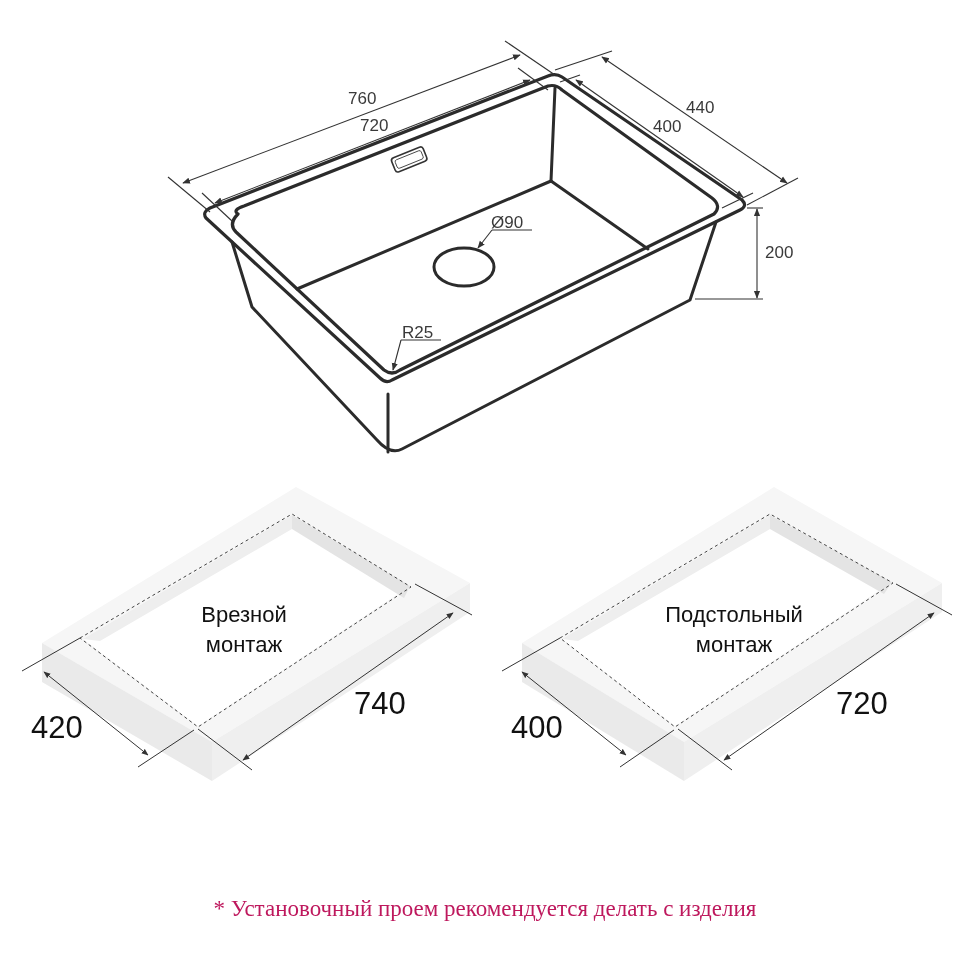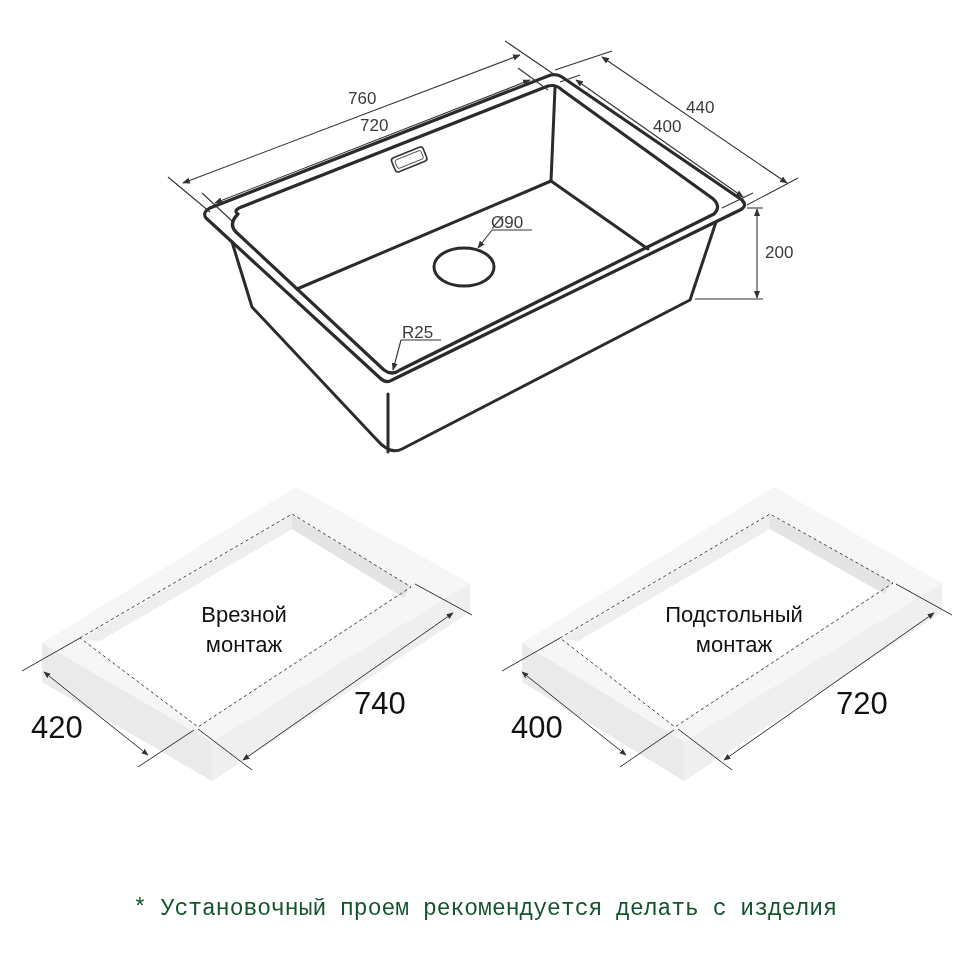--- a/index.html
+++ b/index.html
@@ -2,22 +2,22 @@
 <html><head>
   <meta charset="utf-8">
   <style>
     html, body { margin: 0; padding: 0; background: #ffffff; }
     body { width: 970px; height: 970px; position: relative; overflow: hidden; }
     svg { position: absolute; left: 0; top: 0; }
     .dim-text { font-family: "Liberation Sans", "DejaVu Sans", sans-serif; fill: #3a3a3a; }
     .big-text { font-family: "Liberation Sans", sans-serif; fill: #111111; }
     .footer {
       position: absolute; left: 0; width: 970px; top: 896px;
-      text-align: center; font-family: Liberation Mono, monospace;
-      font-size: 23px; color: #14532d;
+      text-align: center; font-family: Liberation Serif, serif;
+      font-size: 23px; color: #be185d;
     }
   </style>
 </head>
 <body>
 
 <svg width="970" height="970" viewBox="0 0 970 970">
   <defs>
     <marker id="arr" viewBox="0 0 10 10" refX="9" refY="5" markerWidth="7" markerHeight="7" orient="auto-start-reverse">
       <path d="M0,1 L10,5 L0,9 z" fill="#333"></path>
     </marker>

